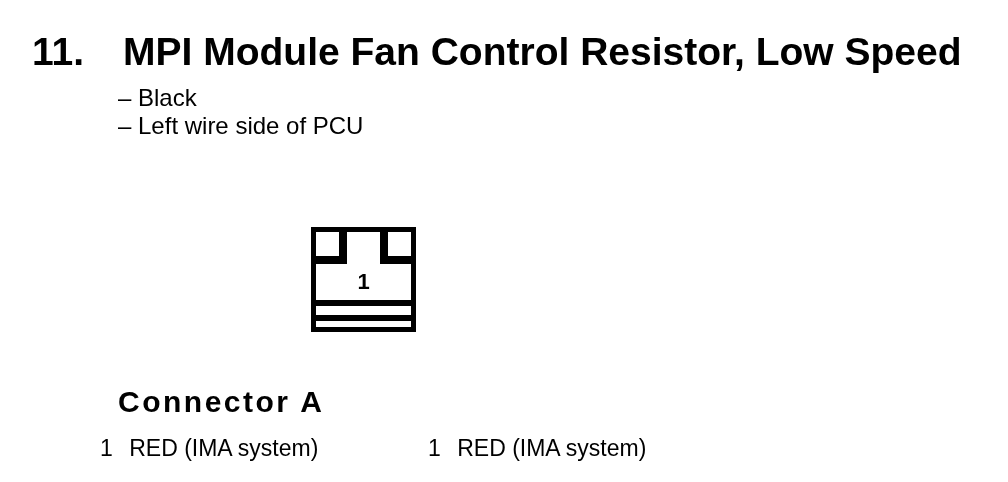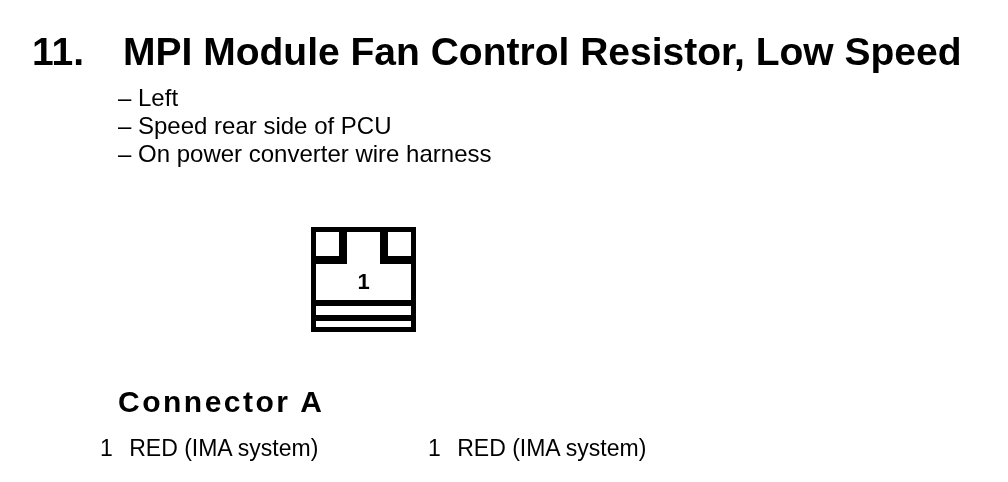--- a/index.html
+++ b/index.html
@@ -125,23 +125,22 @@
 </style>
 </head>
 <body>
 
 <div class="page">
 
   <span class="sec-num">11.</span>
   <span class="sec-title">MPI Module Fan Control Resistor, Low Speed</span>
 
   <div class="details">
-    <div class="detail-line">– Left</div>
-    <div class="detail-line">– Speed rear side of PCU</div>
-    <div class="detail-line">– On power converter wire harness</div>
+    <div class="detail-line">– Black</div>
+    <div class="detail-line">– Left wire side of PCU</div>
   </div>
 
   <div class="connector-diagram">
     <div class="cd-vwall cd-vwall-left"></div>
     <div class="cd-vwall cd-vwall-right"></div>
     <div class="cd-hwall cd-hwall-left"></div>
     <div class="cd-hwall cd-hwall-right"></div>
     <div class="cd-cavity-label">1</div>
     <div class="cd-rib cd-rib-1"></div>
     <div class="cd-rib cd-rib-2"></div>

